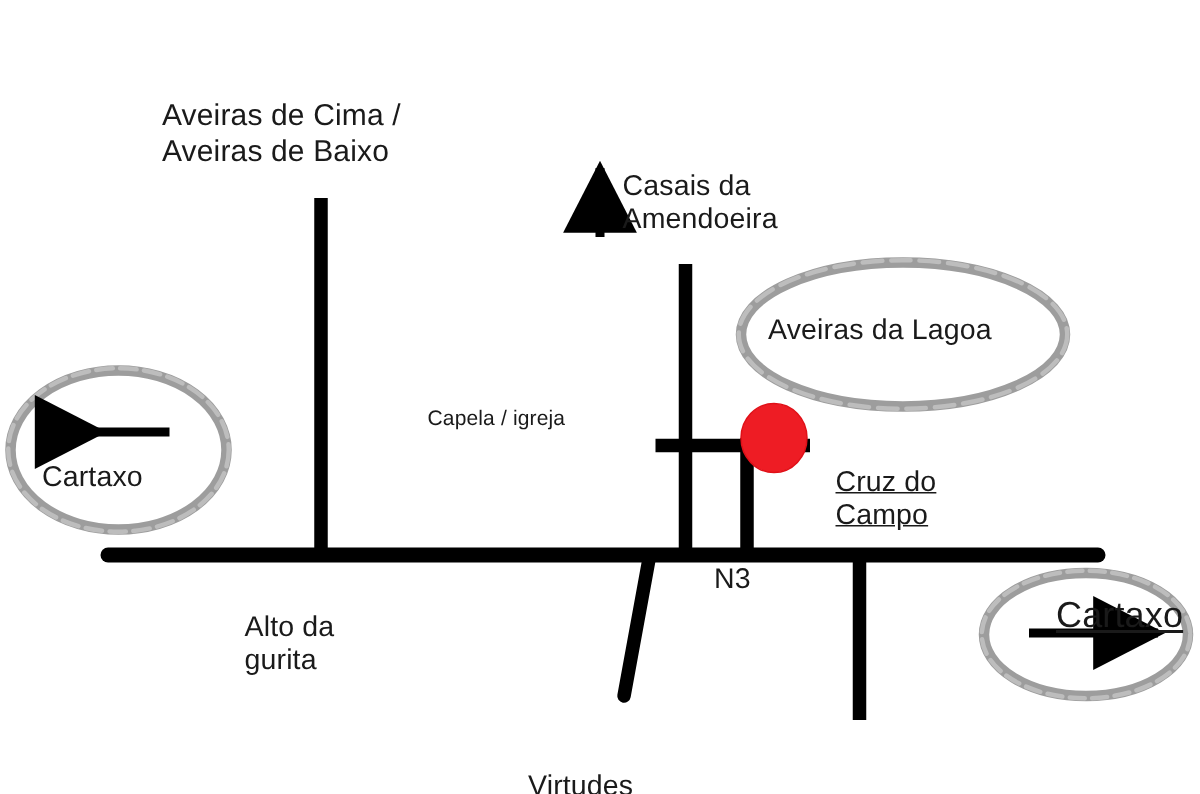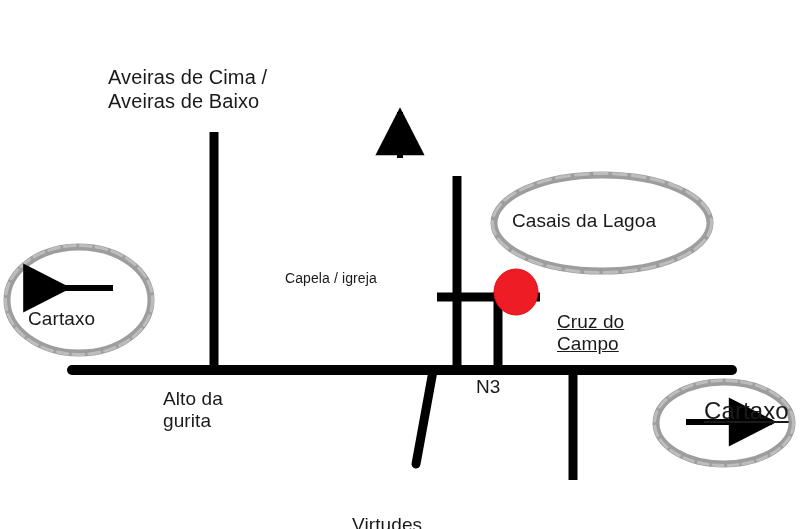--- a/index.html
+++ b/index.html
@@ -34,21 +34,21 @@
     line-height: 1.18;
     white-space: pre;
     letter-spacing: 0.1px;
   }
   .lbl-aveiras   { left: 108px; top: 26px;  font-size: 20px; }
   .lbl-amendo    { left: 415px; top: 74px;  font-size: 19px; }
   .lbl-lagoa     { left: 512px; top: 170px; font-size: 19px; }
   .lbl-azambuja  { left: 28px;  top: 268px; font-size: 19px; }
   .lbl-capela    { left: 285px; top: 230px; font-size: 14px; }
   .lbl-cruz      { left: 557px; top: 271px; font-size: 19px; text-decoration: underline; }
-  .lbl-alto      { left: 163px; top: 348px; font-size: 19px; }
+  .lbl-alto      { left: 163px; top: 368px; font-size: 19px; }
   .lbl-n3        { left: 476px; top: 336px; font-size: 19px; }
   .lbl-cartaxo   { left: 704px; top: 357px; font-size: 24px; text-decoration: underline; }
   .lbl-virtudes  { left: 352px; top: 474px; font-size: 19px; }
   .lbl-vale      { left: 527px; top: 452px; font-size: 19px; }
 </style>
 </head>
 <body>
 
 <div id="map-canvas">
 
@@ -99,21 +99,23 @@
       <line x1="686" y1="382" x2="772" y2="382" stroke="#000000" stroke-width="6" marker-end="url(#arrowhead-right)"></line>
 
       <line x1="400" y1="118" x2="400" y2="72" stroke="#000000" stroke-width="6" marker-end="url(#arrowhead-up)"></line>
     </g>
 
     <ellipse cx="516" cy="252" rx="22" ry="23" fill="#ee1c24" stroke="#e01018" stroke-width="1"></ellipse>
   </svg>
 
   <div class="map-label lbl-aveiras">Aveiras de Cima /
 Aveiras de Baixo</div>
-  <div class="map-label lbl-lagoa">Casais da Lagoa</div>
+  <div class="map-label lbl-amendo">Casais da
+Amendoeira</div>
+  <div class="map-label lbl-lagoa">Aveiras da Lagoa</div>
   <div class="map-label lbl-azambuja">Cartaxo</div>
   <div class="map-label lbl-capela">Capela / igreja</div>
   <div class="map-label lbl-cruz">Cruz do
 Campo</div>
   <div class="map-label lbl-alto">Alto da
 gurita</div>
   <div class="map-label lbl-n3">N3</div>
   <div class="map-label lbl-cartaxo">Cartaxo</div>
   <div class="map-label lbl-virtudes">Virtudes</div>
 

